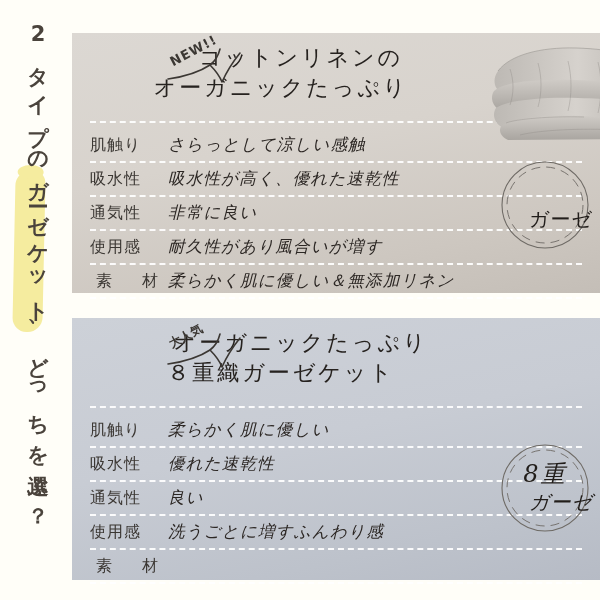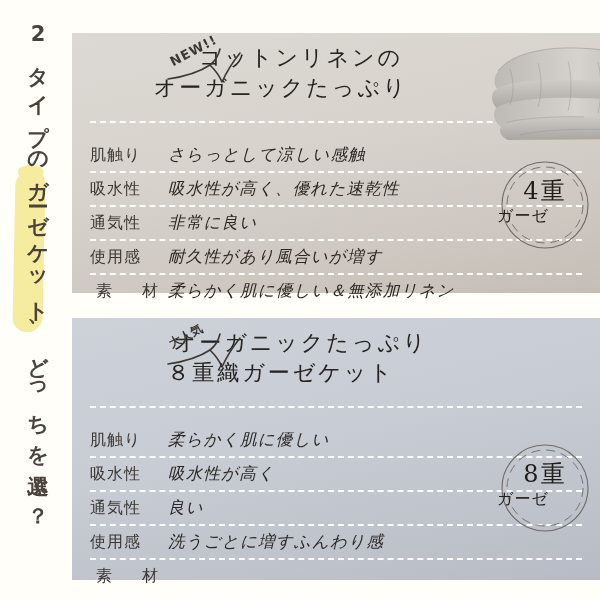--- a/index.html
+++ b/index.html
@@ -108,21 +108,21 @@
 
   
   .hr-dash{
     height:0;border:0;border-top:2px dashed rgba(255,255,255,.92);
     margin:0 18px 0 18px;
   }
 
   
   .spec{
     position:relative;
-    margin:16px 0 0 0;
+    margin:6px 0 0 0;
     padding:0 18px;
     z-index:4;
   }
   .row{
     display:flex;
     align-items:center;
     height:32px;
     border-bottom:2px dashed rgba(255,255,255,.92);
   }
   .row:first-child{border-top:0;}
@@ -144,35 +144,35 @@
     font-style:italic;
   }
 
   
   .seal{
     position:absolute;
     width:96px;height:96px;
     z-index:8;
   }
   .seal.s1{left:497px;top:157px;}
-  .seal.s2{left:497px;top:440px;}
+  .seal.s2{left:497px;top:440px;font-style:italic;}
   .seal svg{position:absolute;left:0;top:0;}
   .seal .n{
     position:absolute;left:0;right:0;top:18px;
     text-align:center;
     font-family:"DejaVu Serif","Liberation Serif",serif;
     font-size:24px;
     letter-spacing:2px;
     color:#211d1a;
   }
   .seal .sub{
     position:absolute;left:0;right:0;top:49px;
-    text-align:left;
+    text-align:right;
     font-family:"DejaVu Serif","Liberation Serif",serif;
-    font-size:16px;
+    font-size:20px;
     letter-spacing:1px;
     color:#211d1a;
   }
 
   
   .photo{position:absolute;z-index:7;}
   .photo.p1{left:408px;top:2px;width:190px;height:120px;}
 </style>
 </head>
 <body>
@@ -257,21 +257,20 @@
         </div>
       </div>
     </div>
   </div>
 
   <div class="seal s1">
     <svg width="96" height="96" viewBox="0 0 96 96">
       <circle cx="48" cy="48" r="43" fill="none" stroke="#6e6a65" stroke-width="1.1" stroke-dasharray="0"></circle>
       <circle cx="48" cy="48" r="38" fill="none" stroke="#6e6a65" stroke-width=".9" stroke-dasharray="9 6"></circle>
     </svg>
-    <div class="n">4重</div>
     <div class="sub">ガーゼ</div>
   </div>
 
   <div class="panel panel-pop">
     <div class="bg"></div>
 
     <div class="inner">
       <div class="head">
         <div class="scribble">
           <svg width="92" height="52" viewBox="0 0 92 52">
@@ -288,21 +287,21 @@
 
       <hr class="hr-dash">
 
       <div class="spec">
         <div class="row">
           <span class="lab">肌触り</span>
           <span class="val">柔らかく肌に優しい</span>
         </div>
         <div class="row">
           <span class="lab">吸水性</span>
-          <span class="val">吸水性が高く</span>
+          <span class="val">優れた速乾性</span>
         </div>
         <div class="row">
           <span class="lab">通気性</span>
           <span class="val">良い</span>
         </div>
         <div class="row">
           <span class="lab">使用感</span>
           <span class="val">洗うごとに増すふんわり感</span>
         </div>
         <div class="row">

